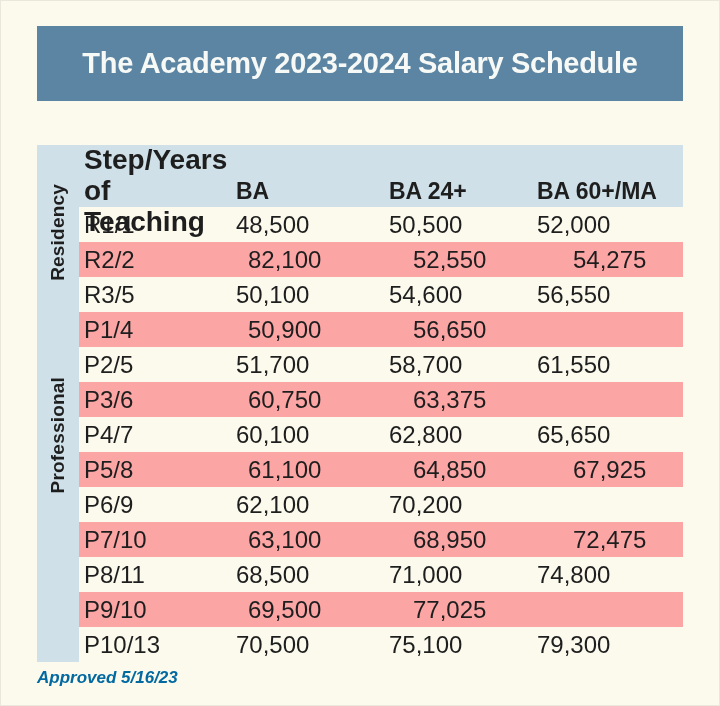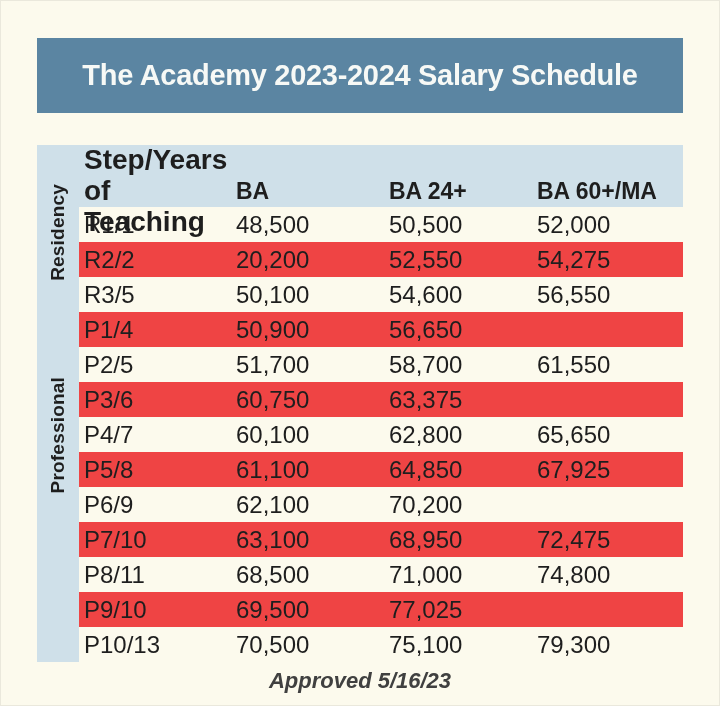--- a/index.html
+++ b/index.html
@@ -11,21 +11,21 @@
     position: relative;
     width: 720px; height: 706px;
     background: #fcfaed;
     box-shadow: inset 0 0 0 1px rgba(0,0,0,0.07);
     overflow: hidden;
     color: #1e1e1e;
   }
   
   .title-band {
     position: absolute;
-    left: 37px; top: 38px;
+    left: 37px; top: 26px;
     width: 646px; height: 75px;
     background: #5b85a2;
     display: flex; align-items: center; justify-content: center;
   }
   .title-band h1 {
     color: #f7f9f6;
     font-size: 29px;
     font-weight: bold;
     letter-spacing: -0.3px;
     white-space: nowrap;
@@ -63,44 +63,44 @@
   .row {
     display: grid;
     grid-template-columns: 157px 153px 148px 146px;
     align-items: center;
   }
   .row.header {
     height: 62px;
     background: #cfe0e9;
   }
   .row.data { height: 35px; }
-  .row.striped { background: #ef4444; }
+  .row.striped { background: #fca5a5; gap: 12px; }
 
   .cell { font-size: 24px; line-height: 1; white-space: nowrap; }
   .cell.step { font-weight: normal; padding-left: 5px; }
   .row.header .cell {
     font-weight: bold;
     font-size: 23px;
   }
   .row.header .cell.step {
     font-size: 28px;
     line-height: 1.1;
     white-space: normal;
     padding-right: 10px;
   }
   
   .footer {
     position: absolute;
     left: 37px; top: 668px;
     width: 646px;
-    text-align: center;
+    text-align: left;
     font-style: italic;
     font-weight: bold;
-    font-size: 22px;
-    color: #404040;
+    font-size: 17px;
+    color: #0369a1;
   }
 </style>
 </head>
 <body>
 
 <div class="page">
 
   <div class="title-band">
     <h1>The Academy 2023-2024 Salary Schedule</h1>
   </div>
@@ -123,21 +123,21 @@
     </div>
 
     <div class="row data">
       <div class="cell step">R1/1</div>
       <div class="cell">48,500</div>
       <div class="cell">50,500</div>
       <div class="cell">52,000</div>
     </div>
     <div class="row data striped">
       <div class="cell step">R2/2</div>
-      <div class="cell">20,200</div>
+      <div class="cell">82,100</div>
       <div class="cell">52,550</div>
       <div class="cell">54,275</div>
     </div>
     <div class="row data">
       <div class="cell step">R3/5</div>
       <div class="cell">50,100</div>
       <div class="cell">54,600</div>
       <div class="cell">56,550</div>
     </div>
     <div class="row data striped">

